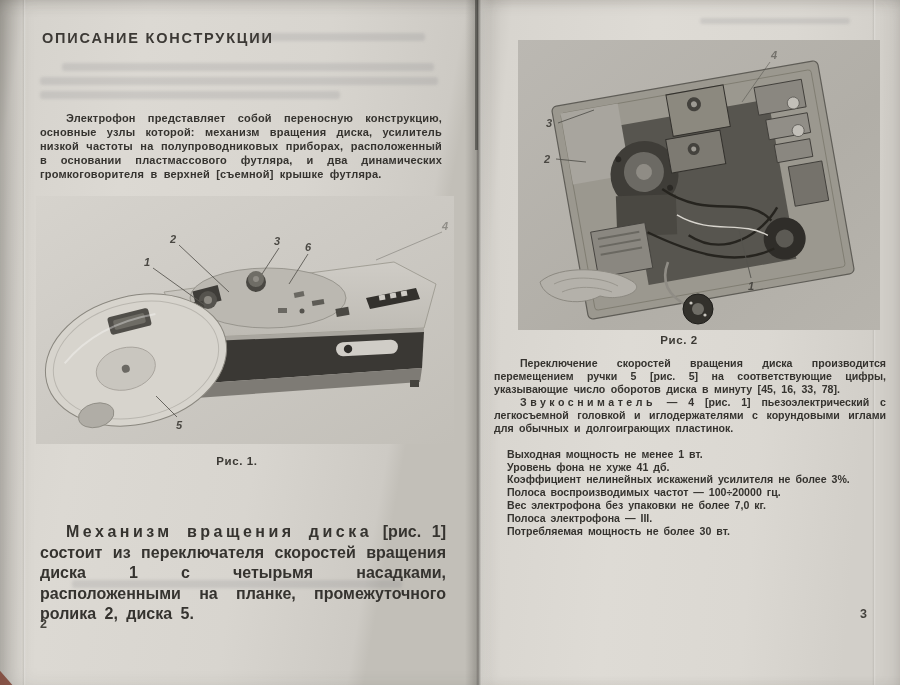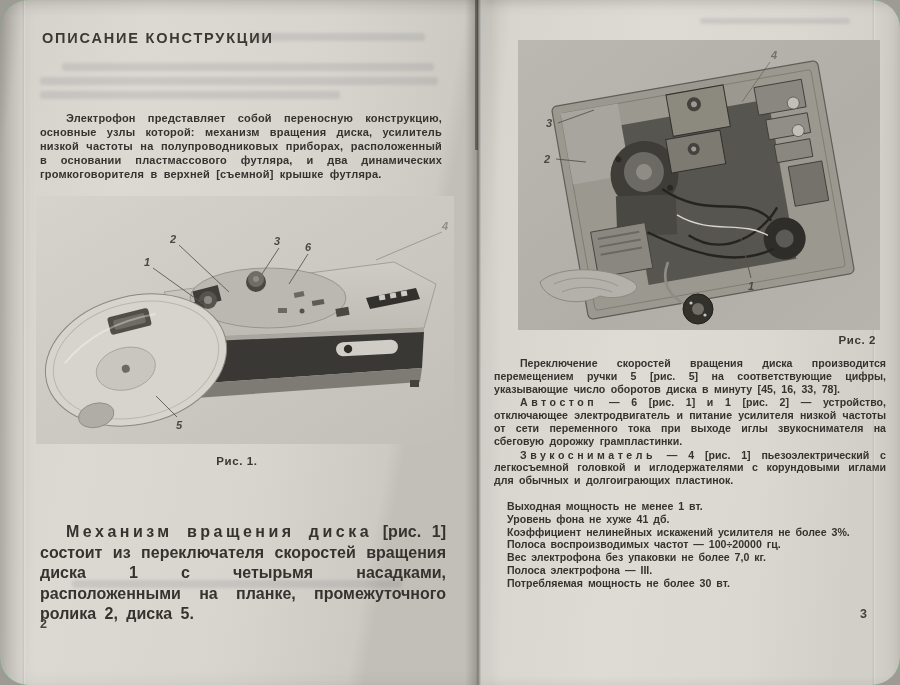--- a/index.html
+++ b/index.html
@@ -1,20 +1,19 @@
 <!DOCTYPE html>
 <html><head>
 <meta charset="utf-8">
 <style>
   html,body{margin:0;padding:0;background:#9e9b94;}
   .scan{
     position:relative;width:900px;height:685px;overflow:hidden;
     font-family:"Liberation Sans",sans-serif;
     background:#22c55e;
-    border-radius:28px;
   }
   
   .page{position:absolute;top:0;height:685px;}
   .page-left{
     left:0;width:477px;
     background:linear-gradient(100deg,#bdbab3 0px,#d6d3cd 28px,#dcd9d3 150px,#d8d5cf 330px,#cdcac4 460px,#c2bfb8 477px);
     box-shadow:inset 20px 0 26px -14px rgba(58,56,50,.38), inset 0 10px 18px -12px rgba(58,56,50,.30);
   }
   .page-right{
     left:477px;width:423px;
@@ -28,21 +27,21 @@
   .crease{position:absolute;pointer-events:none;background:linear-gradient(90deg,rgba(255,255,255,0) 0,rgba(90,88,82,.14) 50%,rgba(255,255,255,.18) 60%,rgba(255,255,255,0) 100%);}
   .corner-spot{position:absolute;left:0;top:666px;width:20px;height:19px;background:#7c4234;clip-path:polygon(0 25%,62% 100%,0 100%);opacity:.85;}
   
   .title{position:absolute;left:42px;top:20px;font-size:14.5px;font-weight:bold;letter-spacing:1.8px;color:#3c3935;}
   .body-text{font-weight:bold;color:#35332f;}
   .intro{position:absolute;left:40px;top:100px;width:402px;font-size:11px;line-height:14px;text-align:justify;text-indent:26px;word-spacing:3px;letter-spacing:.2px;}
   .mech{position:absolute;left:40px;top:506px;width:406px;font-size:16px;line-height:20.5px;text-align:justify;text-indent:26px;word-spacing:4px;}
   .term{letter-spacing:3.5px;}
   .caption{position:absolute;font-size:11.5px;font-weight:bold;color:#3b3934;text-align:center;letter-spacing:.6px;}
   .cap1{left:28px;top:455px;width:418px;}
-  .cap2{left:514px;top:334px;width:362px;text-align:right;}
+  .cap2{left:498px;top:334px;width:362px;}
   .pagenum{position:absolute;font-size:12.5px;font-weight:bold;color:#44423d;}
   .pn2{left:40px;top:617px;}
   .pn3{left:860px;top:607px;}
   .rcol{position:absolute;left:494px;top:357px;width:392px;font-size:10.6px;line-height:12.8px;color:#35332f;font-weight:bold;}
   .rcol p{margin:0 0 1px 0;text-align:justify;text-indent:26px;word-spacing:2.5px;}
   .specs{margin-top:13px;}
   .spec-line{padding-left:13px;word-spacing:2px;}
   
   .ghost{position:absolute;height:8px;border-radius:3px;background:rgba(112,113,118,.17);filter:blur(1.6px);pointer-events:none;}
   
@@ -250,21 +249,20 @@
       <text class="callout" x="26" y="123">2</text>
       <text class="callout" x="253" y="19" opacity="0.6">4</text>
       <text class="callout" x="230" y="250">1</text>
     </svg>
   </div>
 
   <div class="caption cap2">Рис. 2</div>
 
   <div class="rcol">
     <p><span class="term"></span><span>Переключение скоростей вращения диска производится перемещением ручки 5 [рис. 5] на соответствующие цифры, указывающие число оборотов диска в минуту [45, 16, 33, 78].</span></p>
-    <p><span class="term">Автостоп</span><span> — 6 [рис. 1] и 1 [рис. 2] — устройство, отключающее электродвигатель и питание усилителя низкой частоты от сети переменного тока при выходе иглы звукоснимателя на сбеговую дорожку грампластинки.</span></p>
     <p><span class="term">Звукосниматель</span><span> — 4 [рис. 1] пьезоэлектрический с легкосъемной головкой и иглодержателями с корундовыми иглами для обычных и долгоиграющих пластинок.</span></p>
     <div class="specs">
       <div class="spec-line">Выходная мощность не менее 1 вт.</div>
       <div class="spec-line">Уровень фона не хуже 41 дб.</div>
       <div class="spec-line">Коэффициент нелинейных искажений усилителя не более 3%.</div>
       <div class="spec-line">Полоса воспроизводимых частот — 100÷20000 гц.</div>
       <div class="spec-line">Вес электрофона без упаковки не более 7,0 кг.</div>
       <div class="spec-line">Полоса электрофона — III.</div>
       <div class="spec-line">Потребляемая мощность не более 30 вт.</div>
     </div>

